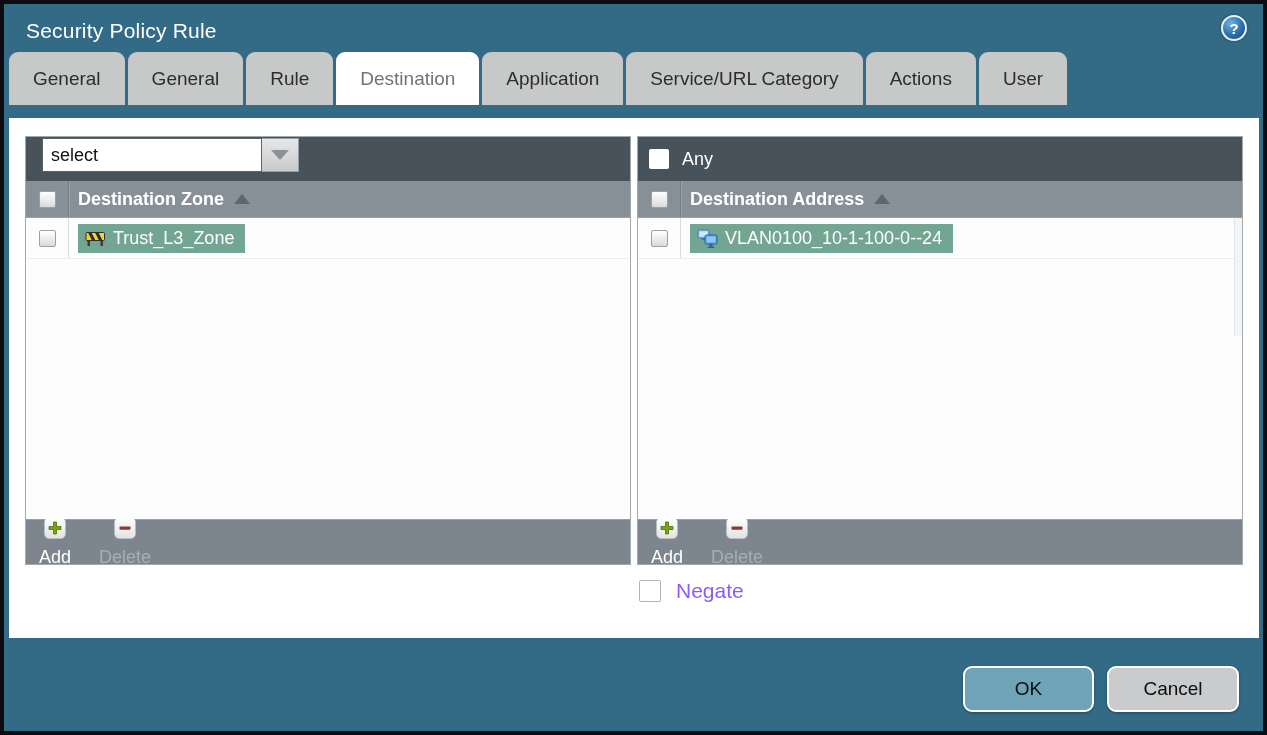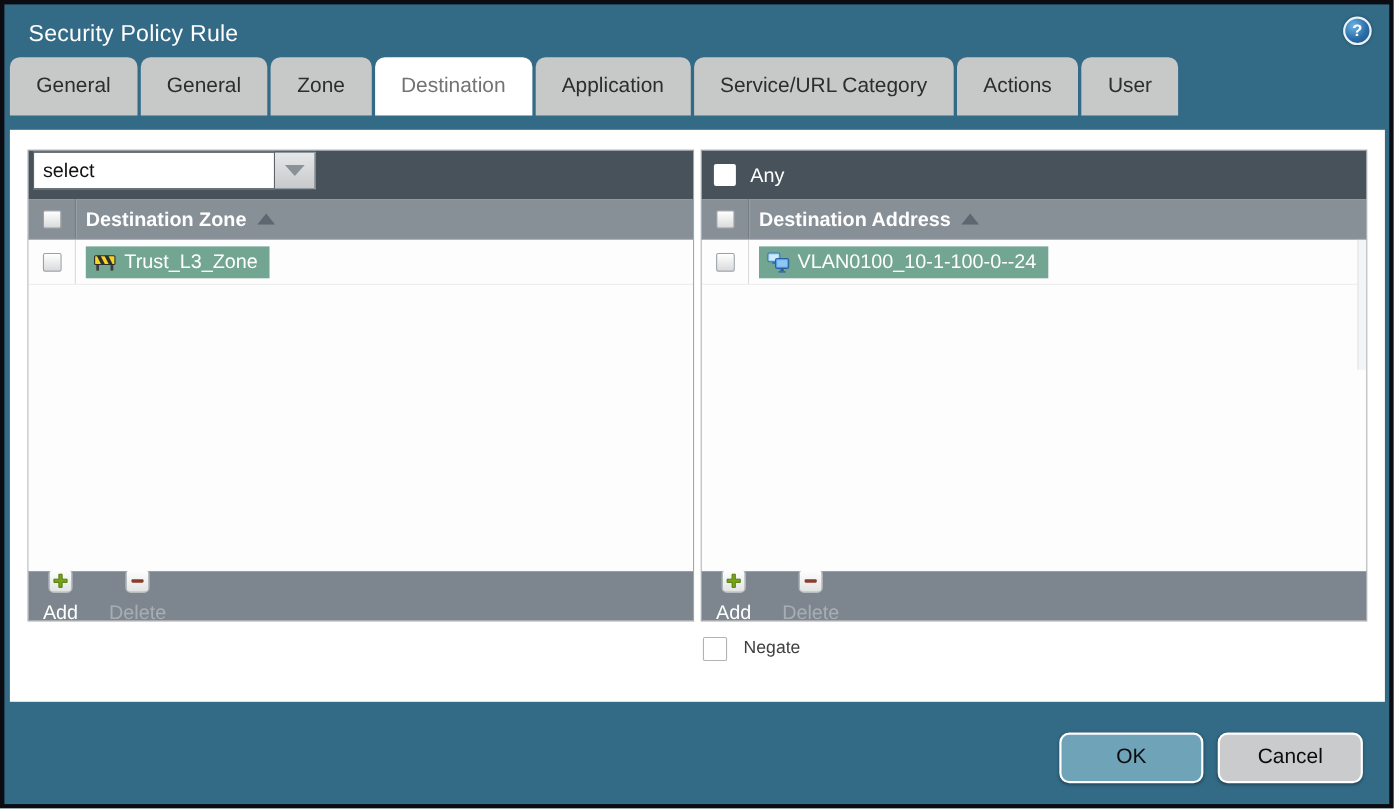--- a/index.html
+++ b/index.html
@@ -40,21 +40,21 @@
   .panel.right { left:628px; }
 
   .panel-toolbar { height:44px; background:#47525b; flex:0 0 44px; display:flex; align-items:center; }
   .panel-header  { height:37px; background:#878f97; flex:0 0 37px; display:flex; align-items:center;
                    border-bottom:1px solid #9aa0a6; }
   .panel-list    { flex:1 1 auto; background:#fdfdfe; position:relative; overflow:hidden; }
   .panel-footer  { height:45px; background:#7d868e; flex:0 0 45px; display:flex; align-items:center;
                    border-top:1px solid #9aa0a6; gap:28px; padding-left:13px; }
 
   
-  .combo { display:flex; margin-left:4px; height:42px; }
+  .combo { display:flex; margin-left:16px; height:42px; }
   .combo input {
     width:220px; height:34px; border:1px solid #5e6569; font-size:18px; padding:0 8px;
     font-family:"Liberation Sans", sans-serif; color:#111; outline:none;
   }
   .combo-btn {
     width:37px; height:34px; background:linear-gradient(#e6e7e8,#c8c9ca);
     border:1px solid #9aa0a5; border-left:none; display:flex; align-items:center; justify-content:center; cursor:pointer;
   }
   .tri-down { width:0; height:0; border-left:9px solid transparent; border-right:9px solid transparent; border-top:10px solid #8a9298; }
 
@@ -84,21 +84,21 @@
   
   .tool-group { display:flex; align-items:center; gap:8px; cursor:pointer;flex-direction:column; }
   .tool-icon { width:22px; height:22px; border-radius:5px; background:linear-gradient(#ffffff,#e2e3e3);
                border:1px solid #b8bdc1; display:flex; align-items:center; justify-content:center; }
   .tool-label { font-size:18px; color:#ffffff; }
   .tool-group.disabled .tool-label { color:#a7aeb3; cursor:default; }
   .tool-group.disabled { cursor:default; }
 
   
   .negate-row { position:absolute; left:630px; top:461px; display:flex; align-items:center; gap:15px; }
-  .negate-label { font-size:16px; color:#404040; }
+  .negate-label { font-size:21px; color:#8b5cf6; }
 
   
   .btn {
     position:absolute; top:662px; height:46px; border:2px solid #ffffff; border-radius:9px;
     font-size:19px; color:#0d0d0d; font-family:"Liberation Sans", sans-serif; cursor:pointer;
     box-shadow:0 1px 3px rgba(0,0,0,.35);
   }
   .btn-ok { left:959px; width:131px; background:#6fa3b8; }
   .btn-cancel { left:1103px; width:132px; background:#c9cbcc; }
 </style>
@@ -106,21 +106,21 @@
 <body>
 
 <div class="window">
 
   <div class="title">Security Policy Rule</div>
   <div class="help-btn">?</div>
 
   <div class="tabbar">
     <div class="tab">General</div>
     <div class="tab">General</div>
-    <div class="tab">Zone</div>
+    <div class="tab">Rule</div>
     <div class="tab active">Destination</div>
     <div class="tab">Application</div>
     <div class="tab">Service/URL Category</div>
     <div class="tab">Actions</div>
     <div class="tab">User</div>
   </div>
 
   <div class="content">
 
     <div class="panel left">

